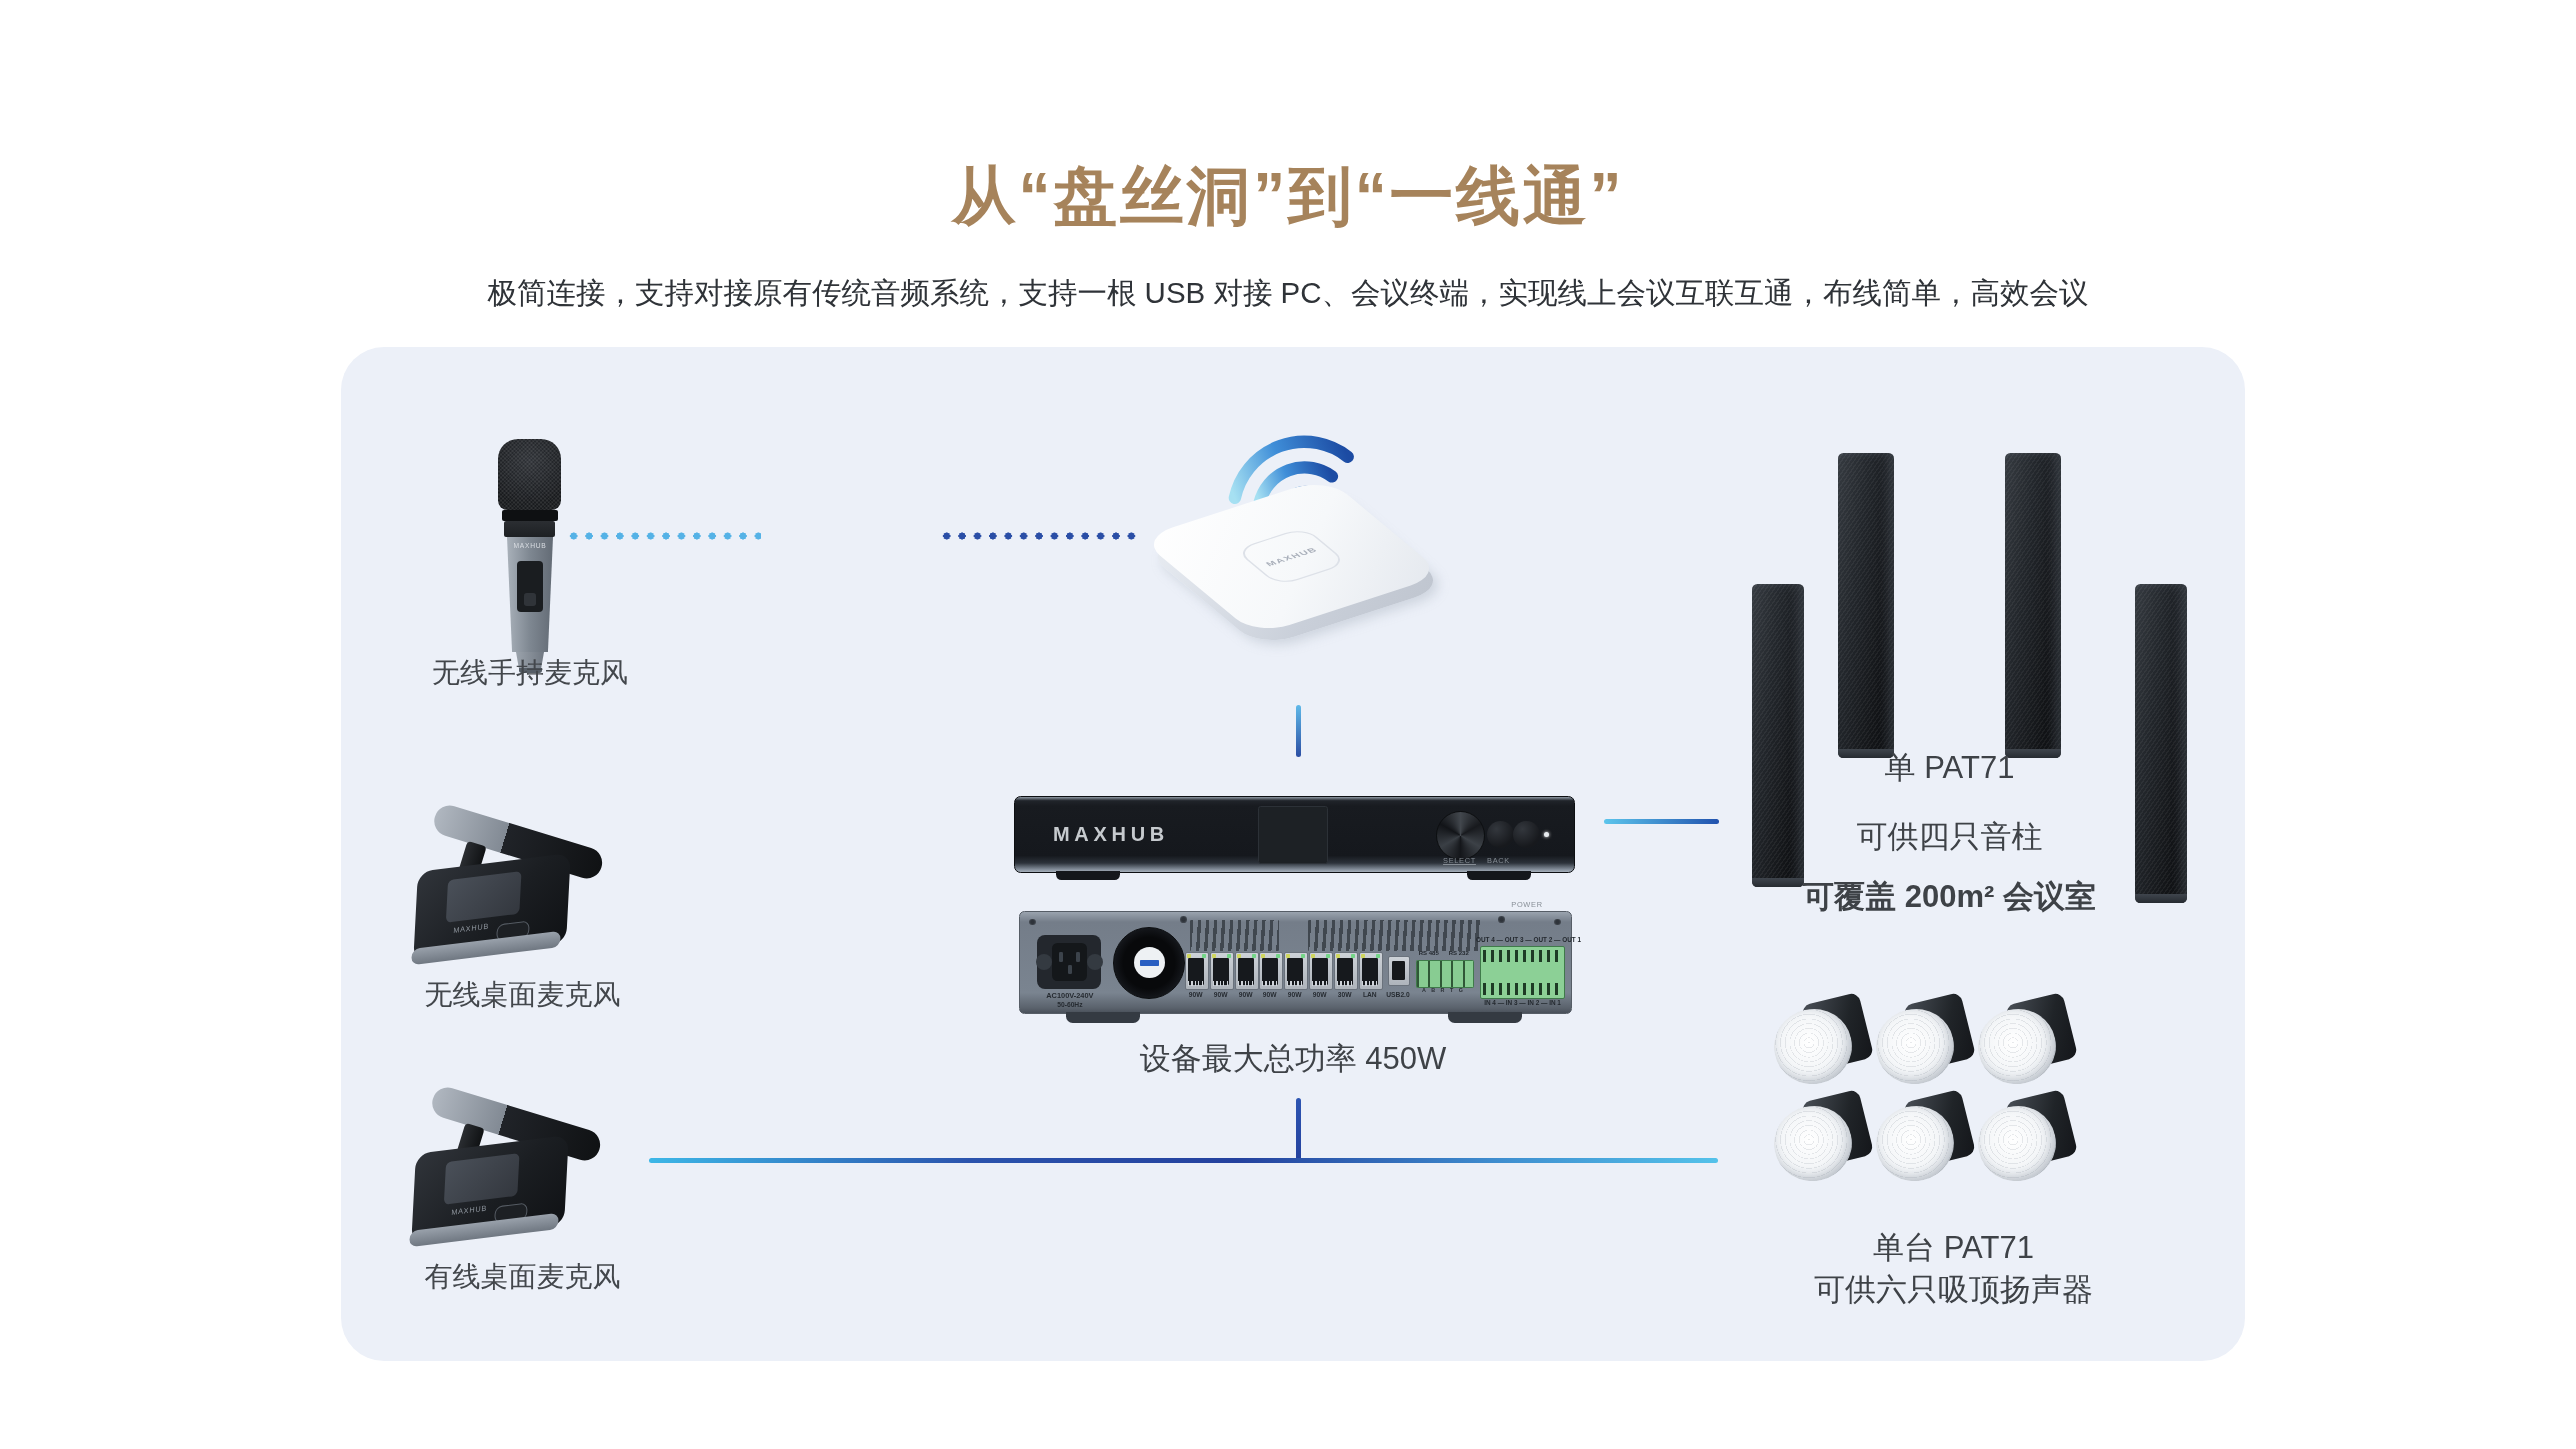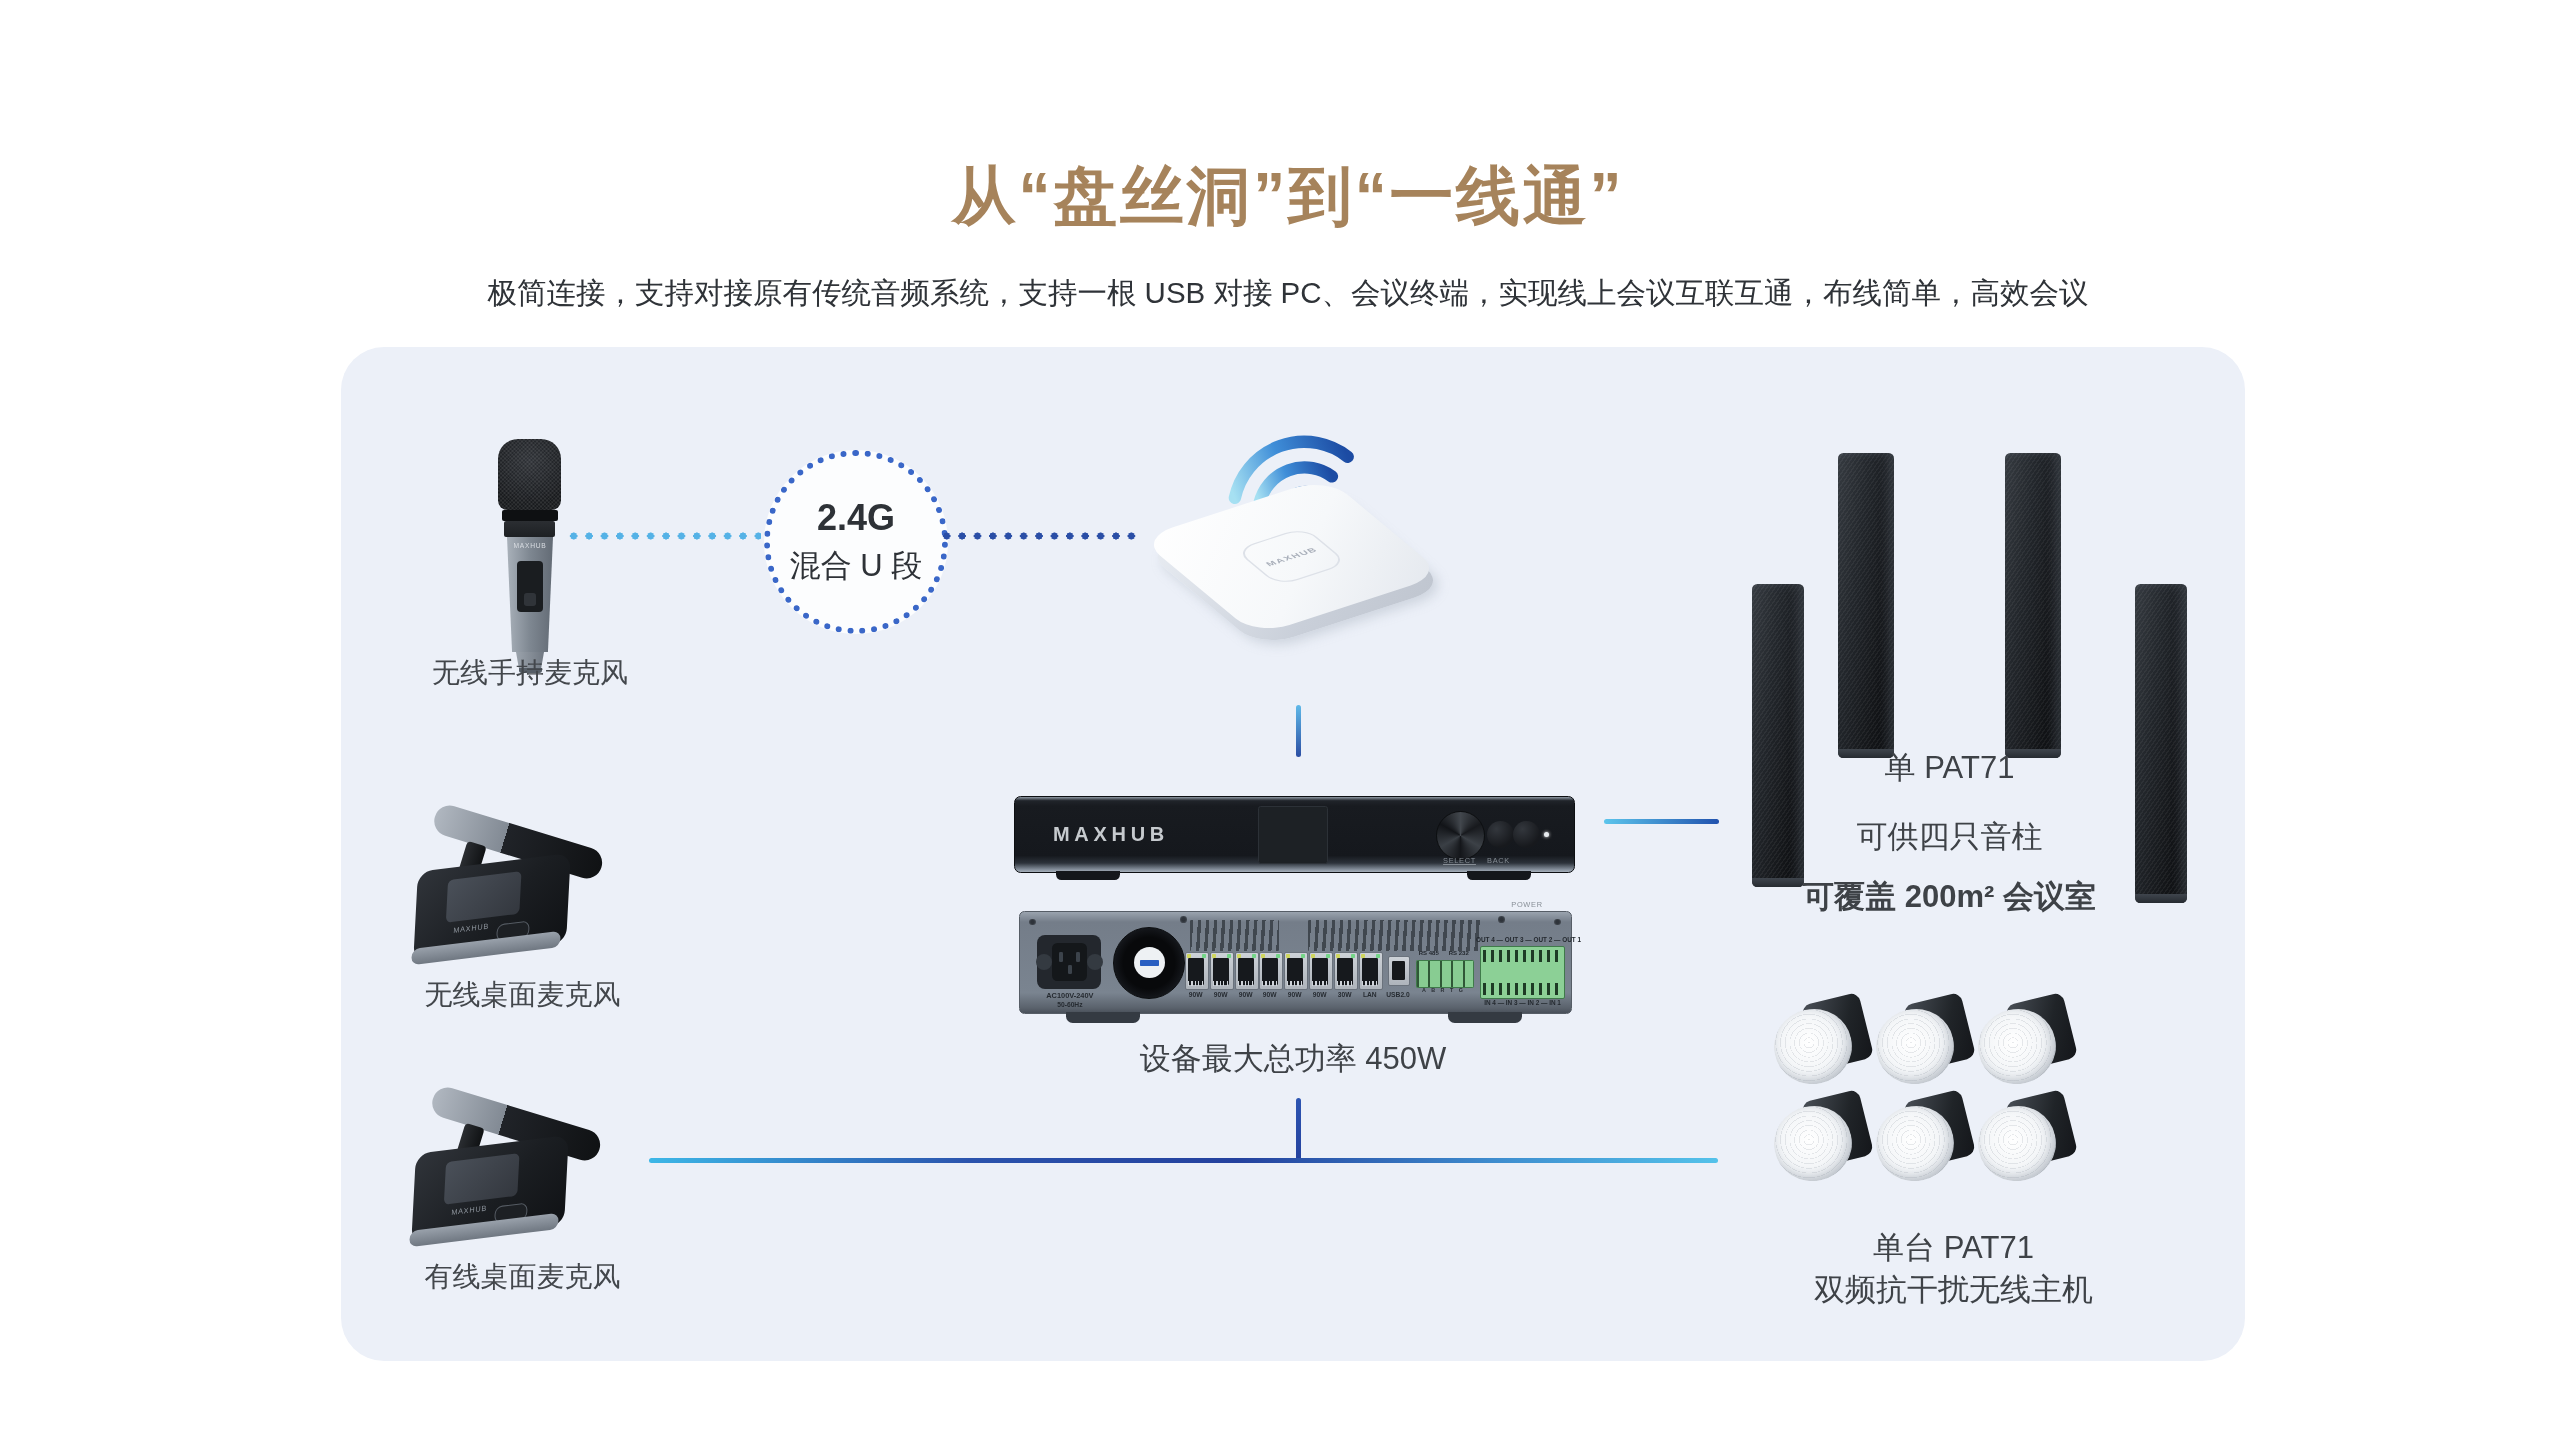--- a/index.html
+++ b/index.html
@@ -170,24 +170,20 @@
       <div class="hm-screen">
         <div class="hm-btn"></div>
       </div>
     </div>
     <div class="hm-tail"></div>
     <div class="hm-cap"></div>
   </div>
   <div class="lbl" style="left:21.5px;top:307px;width:335px;">无线手持麦克风</div>
 
   <div class="dotline dl-cyan" style="left:225px;top:185px;width:195px;"></div>
-  <div class="bandcircle" style="left:423px;top:103px;">
-    <span class="c1">2.4G</span>
-    <span class="c2">混合 U 段</span>
-  </div>
   <div class="dotline dl-blue" style="left:598px;top:185px;width:199px;"></div>
 
 
   <div class="abs" style="left:877px;top:63px;width:154px;height:101px;">
     <svg width="154" height="101" viewBox="0 0 200 130">
       <defs>
         <linearGradient id="wg" x1="0" y1="0" x2="1" y2="0">
           <stop offset="0%" stop-color="#A6E0F2"></stop>
           <stop offset="45%" stop-color="#3F8ED8"></stop>
           <stop offset="100%" stop-color="#1C4BA3"></stop>
@@ -396,17 +392,17 @@
       <div class="ceil-can"></div>
       <div class="ceil-cone"></div>
     </div>
   <div class="ceil" style="left:1636px;top:747px;">
       <div class="ceil-can"></div>
       <div class="ceil-cone"></div>
     </div>
 
   <div class="big" style="left:1445px;top:880px;width:335px;line-height:42px;">
     <span style="display:block;">单台 PAT71</span>
-    <span style="display:block;">双频抗干扰无线主机</span>
+    <span style="display:block;">可供六只吸顶扬声器</span>
   </div>
 
 </div>
 
 
 </body></html>

